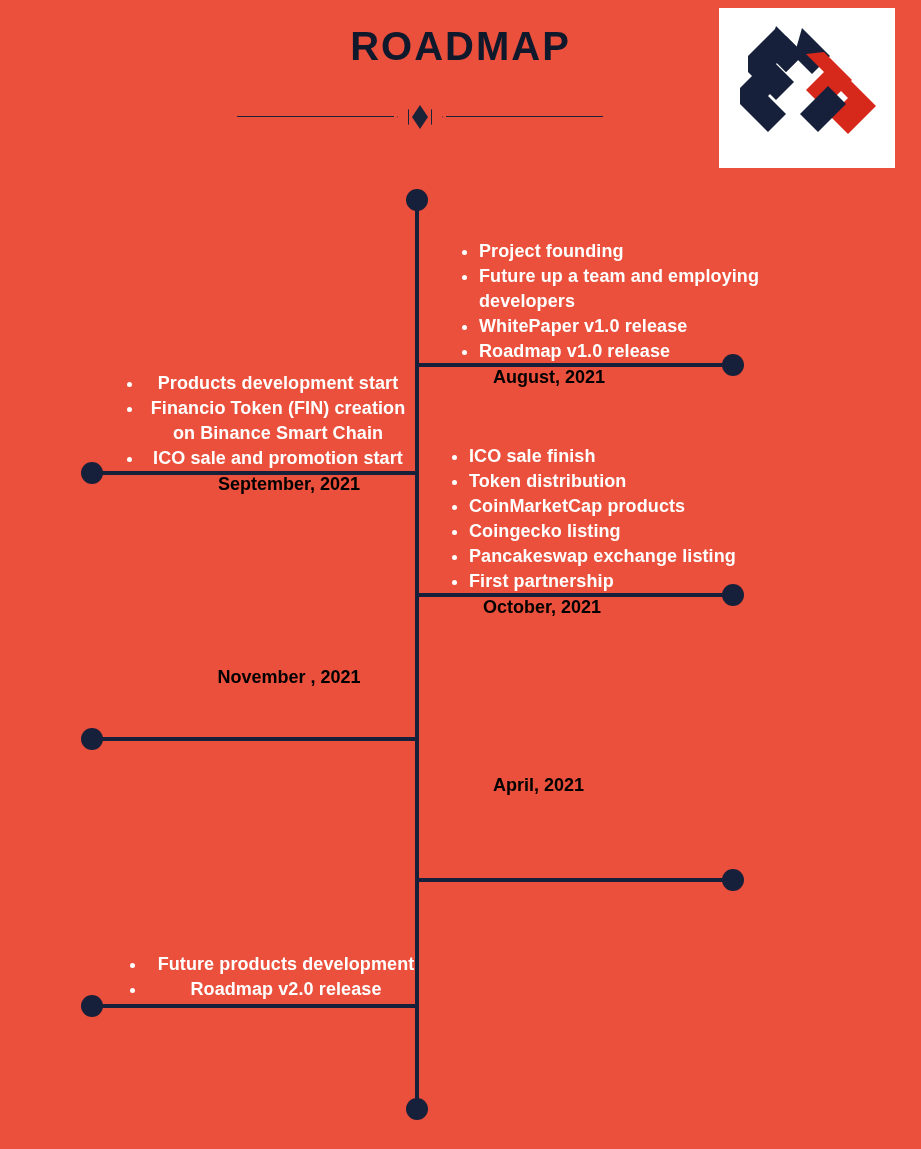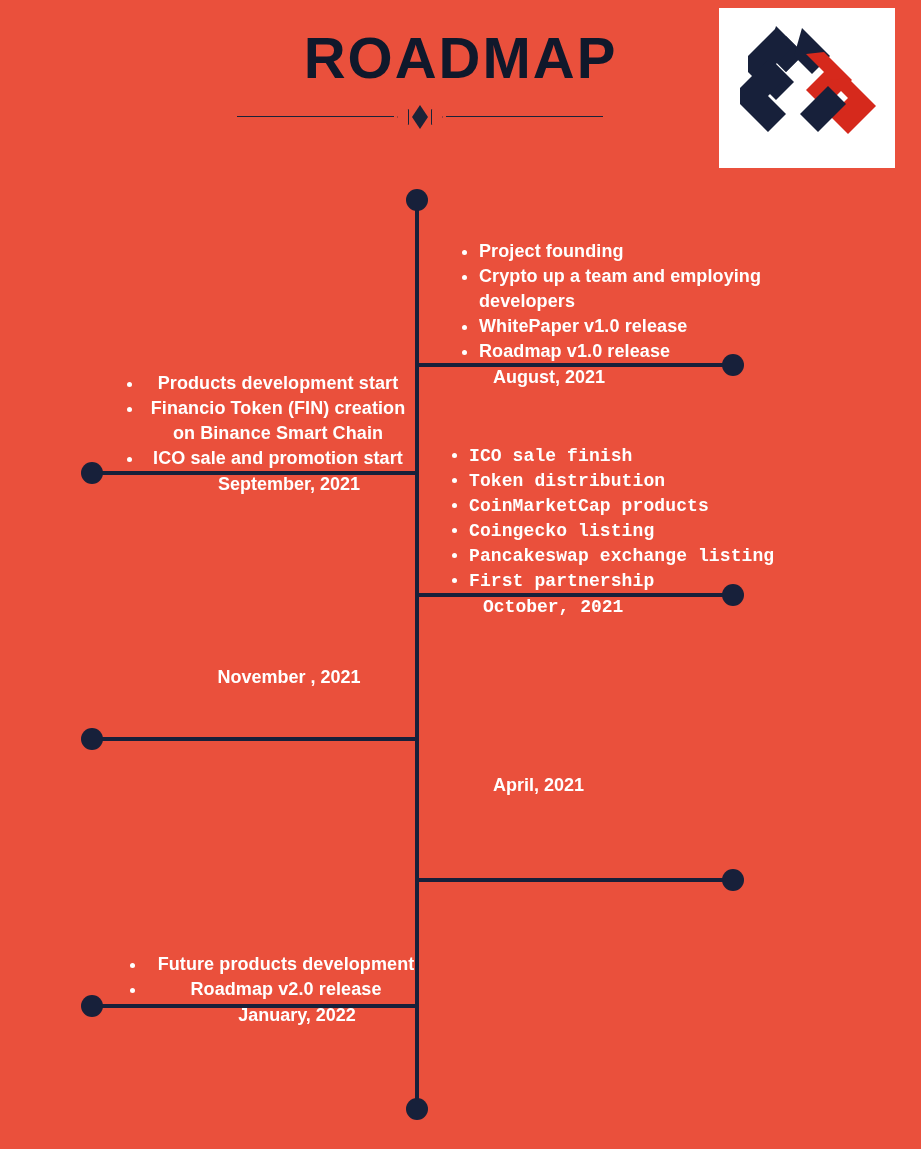--- a/index.html
+++ b/index.html
@@ -20,21 +20,21 @@
     height: 1149px;
   }
 
   
   .title {
     position: absolute;
     top: 24px;
     left: 0;
     width: 921px;
     text-align: center;
-    font-size: 58px;
+    font-size: 40px;
     font-weight: bold;
     letter-spacing: 2px;
     color: #10182b;
   }
   .divider {
     position: absolute;
     top: 104px;
     left: 237px;
     width: 366px;
     height: 26px;
@@ -133,21 +133,21 @@
   .block li {
     font-size: 18px;
     font-weight: bold;
     line-height: 25px;
     letter-spacing: 0.1px;
   }
   .block ul.right-list { padding-left: 24px; }
   .date {
     font-size: 18px;
     font-weight: bold;
-    color: #ffffff;
+    color: #000000;
     margin-top: 3px;
   }
   .block.left { text-align: center; }
   .block.left .date { margin-left: 44px; }
   .block.right .date { margin-left: 38px; }
 </style>
 </head>
 <body>
 
 <div class="page">
@@ -179,41 +179,41 @@
 
   <div class="spine"></div>
   <div class="cap top"></div>
   <div class="cap bottom"></div>
 
   <div class="connector" style="left:417px; top:363px; width:320px;"></div>
   <div class="node" style="left:722px; top:354px;"></div>
   <div class="block right" style="left:455px; top:239px; width:320px;">
     <ul class="right-list">
       <li>Project founding</li>
-      <li>Crypto up a team and employing developers</li>
+      <li>Future up a team and employing developers</li>
       <li>WhitePaper v1.0 release</li>
       <li>Roadmap v1.0 release</li>
     </ul>
     <div class="date">August, 2021</div>
   </div>
 
   <div class="connector" style="left:96px; top:471px; width:321px;"></div>
   <div class="node" style="left:81px; top:462px;"></div>
   <div class="block left" style="left:122px; top:371px; width:290px;">
     <ul>
       <li>Products development start</li>
       <li>Financio Token (FIN) creation on Binance Smart Chain</li>
       <li>ICO sale and promotion start</li>
     </ul>
     <div class="date">September, 2021</div>
   </div>
 
   <div class="connector" style="left:417px; top:593px; width:320px;"></div>
   <div class="node" style="left:722px; top:584px;"></div>
-  <div class="block right" style="left:445px; top:444px; width:330px;font-family:Liberation Mono, monospace;">
+  <div class="block right" style="left:445px; top:444px; width:330px;">
     <ul class="right-list">
       <li>ICO sale finish</li>
       <li>Token distribution</li>
       <li>CoinMarketCap products</li>
       <li>Coingecko listing</li>
       <li>Pancakeswap exchange listing</li>
       <li>First partnership</li>
     </ul>
     <div class="date">October, 2021</div>
   </div>
@@ -230,16 +230,15 @@
     <div class="date">April, 2021</div>
   </div>
 
   <div class="connector" style="left:96px; top:1004px; width:321px;"></div>
   <div class="node" style="left:81px; top:995px;"></div>
   <div class="block left" style="left:125px; top:952px; width:300px;">
     <ul>
       <li>Future products development</li>
       <li>Roadmap v2.0 release</li>
     </ul>
-    <div class="date">January, 2022</div>
   </div>
 
 </div>
 
 </body></html>

